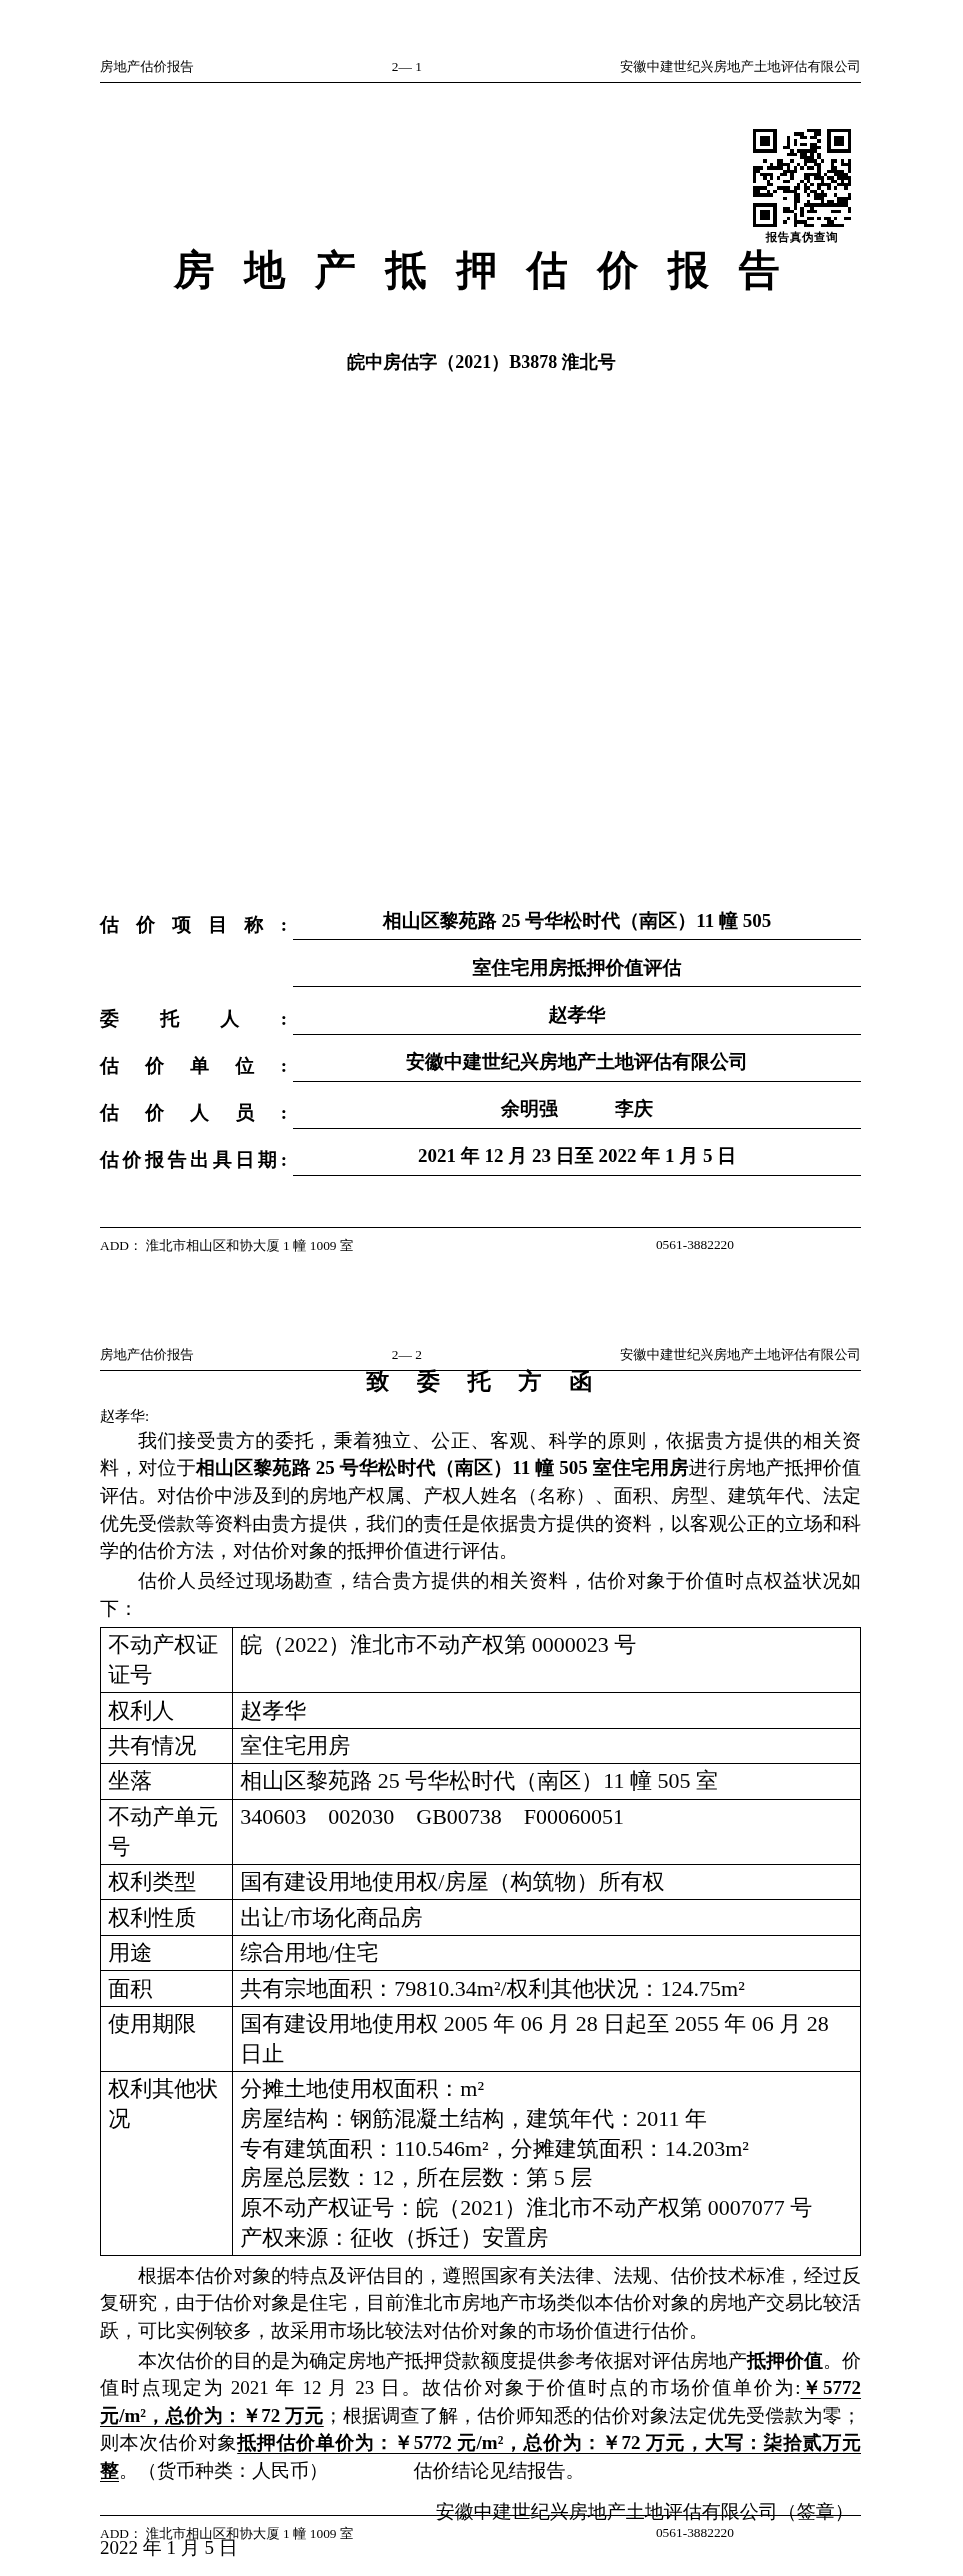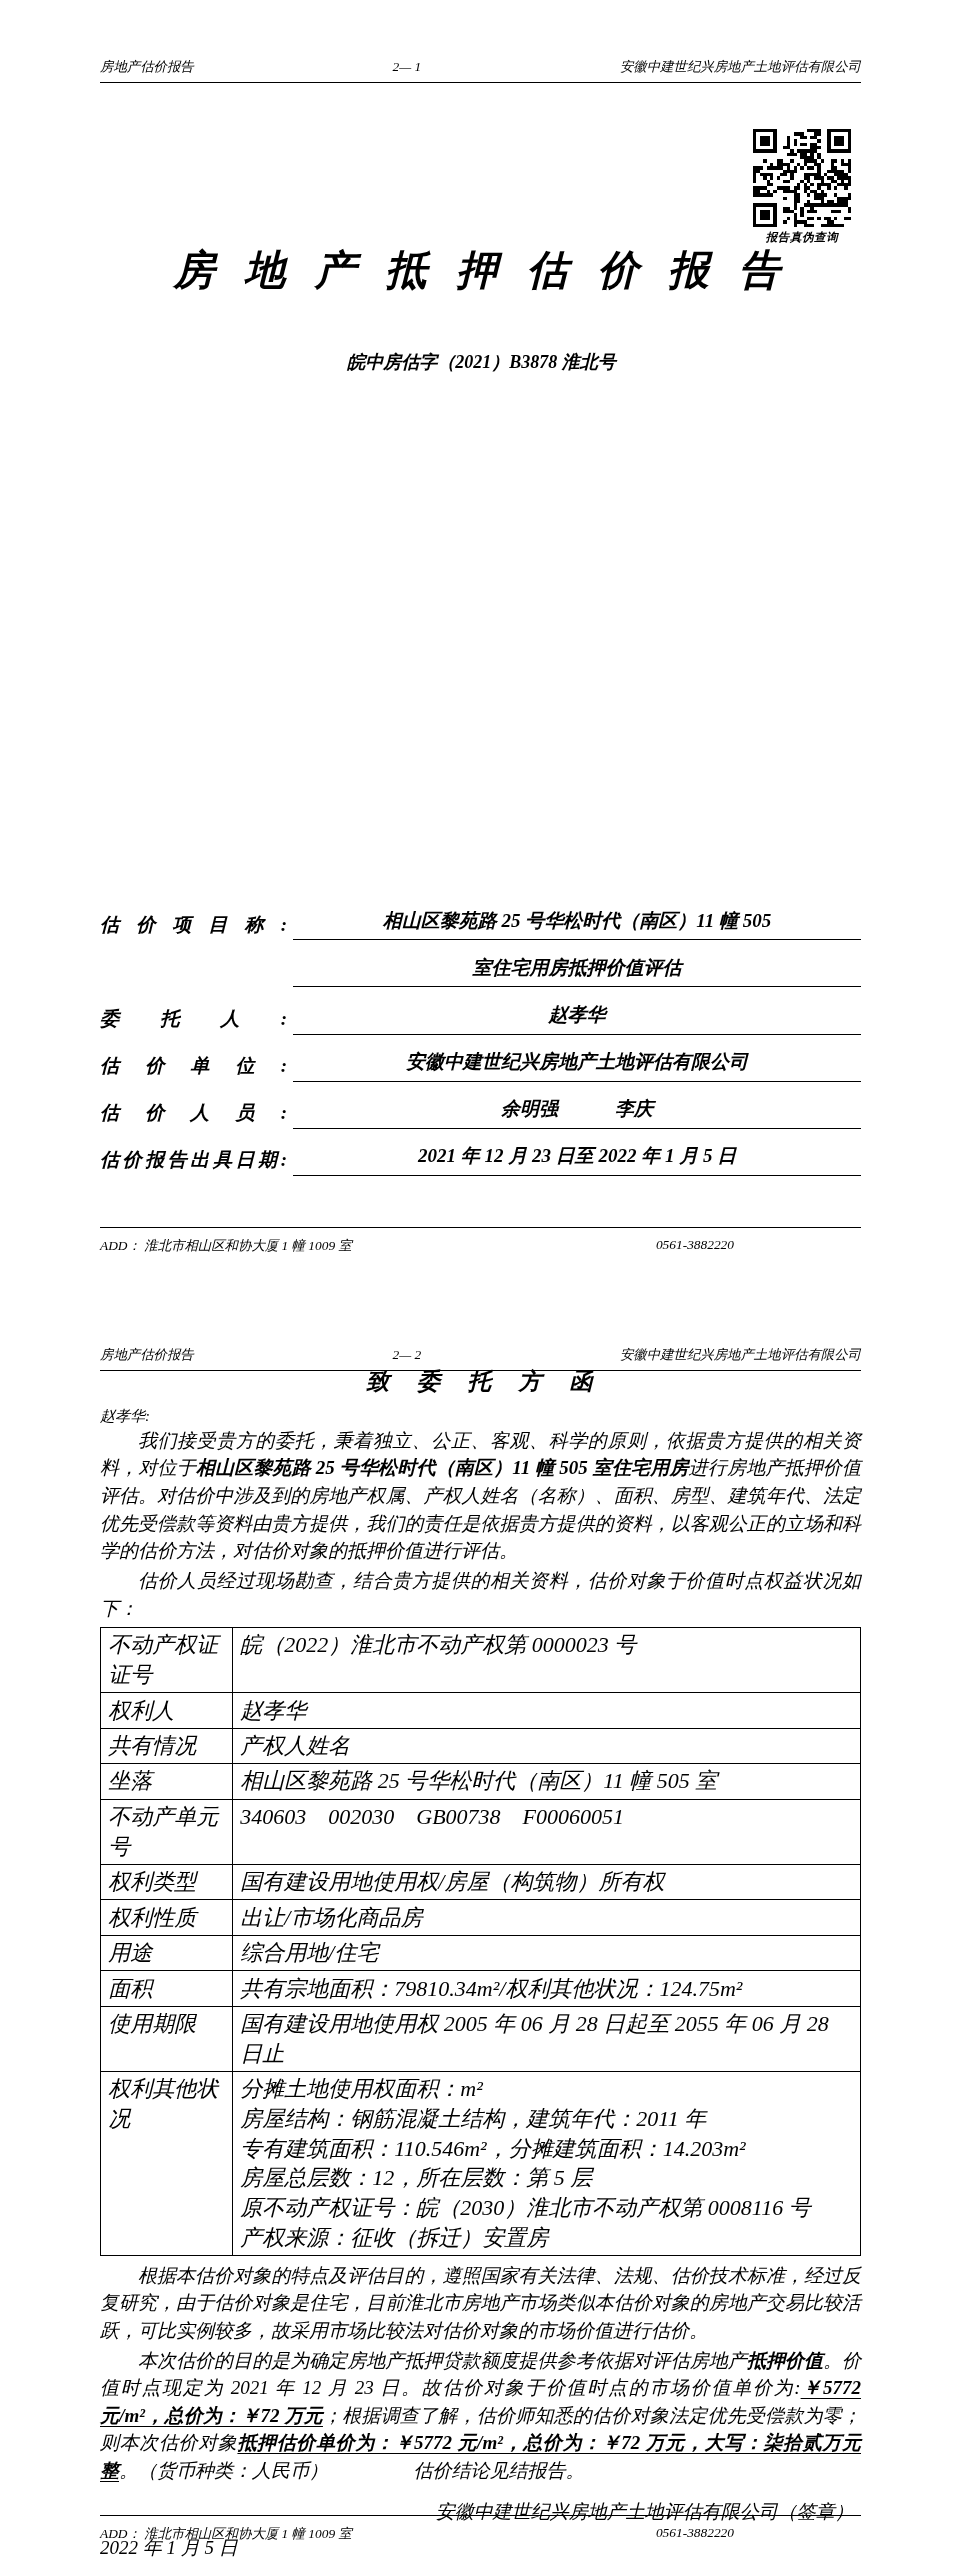--- a/index.html
+++ b/index.html
@@ -8,21 +8,20 @@
     width: 963px;
     color: #000;
     font-family: "Liberation Serif", "DejaVu Serif", serif;
   }
   .page {
     position: relative;
     width: 963px;
     height: 1288px;
     background: #fff;
     overflow: hidden;
-    font-style: italic;
   }
   .page-header {
     position: absolute;
     top: 58px; left: 100px; right: 102px;
     display: flex; justify-content: space-between; align-items: baseline;
     font-size: 13.4px;
     border-bottom: 1.2px solid #000;
     padding-bottom: 6px;
   }
   .page-footer {
@@ -450,21 +449,21 @@
         <tr>
           <td class="lbl">不动产权证证号</td>
           <td>皖（2022）淮北市不动产权第 0000023 号</td>
         </tr>
         <tr>
           <td class="lbl">权利人</td>
           <td>赵孝华</td>
         </tr>
         <tr>
           <td class="lbl">共有情况</td>
-          <td>产权人姓名</td>
+          <td>室住宅用房</td>
         </tr>
         <tr>
           <td class="lbl">坐落</td>
           <td>相山区黎苑路 25 号华松时代（南区）11 幢 505 室</td>
         </tr>
         <tr>
           <td class="lbl">不动产单元号</td>
           <td>340603　002030　GB00738　F00060051</td>
         </tr>
         <tr>
@@ -487,21 +486,21 @@
           <td class="lbl">使用期限</td>
           <td>国有建设用地使用权 2005 年 06 月 28 日起至 2055 年 06 月 28 日止</td>
         </tr>
         <tr>
           <td class="lbl">权利其他状况</td>
           <td>
             <div class="other-line">分摊土地使用权面积：m²</div>
             <div class="other-line">房屋结构：钢筋混凝土结构，建筑年代：2011 年</div>
             <div class="other-line">专有建筑面积：110.546m²，分摊建筑面积：14.203m²</div>
             <div class="other-line">房屋总层数：12，所在层数：第 5 层</div>
-            <div class="other-line">原不动产权证号：皖（2030）淮北市不动产权第 0008116 号</div>
+            <div class="other-line">原不动产权证号：皖（2021）淮北市不动产权第 0007077 号</div>
             <div class="other-line">产权来源：征收（拆迁）安置房</div>
           </td>
         </tr>
       </tbody>
     </table>
 
     <p class="para">根据本估价对象的特点及评估目的，遵照国家有关法律、法规、估价技术标准，经过反复研究，由于估价对象是住宅，目前淮北市房地产市场类似本估价对象的房地产交易比较活跃，可比实例较多，故采用市场比较法对估价对象的市场价值进行估价。</p>
 
     <p class="para"><span>本次估价的目的是为确定房地产抵押贷款额度提供参考依据对评估房地产</span><b>抵押价值</b><span>。价值时点现定为 2021 年 12 月 23 日。故估价对象于价值时点的市场价值单价为:</span><b class="u">￥5772 元/m²，总价为：￥72 万元</b><span>；根据调查了解，估价师知悉的估价对象法定优先受偿款为零；则本次估价对象</span><b class="u">抵押估价单价为：￥5772 元/m²，总价为：￥72 万元，大写：柒拾贰万元整</b><span>。（货币种类：人民币）</span><span class="push">估价结论见结报告。</span></p>
 

